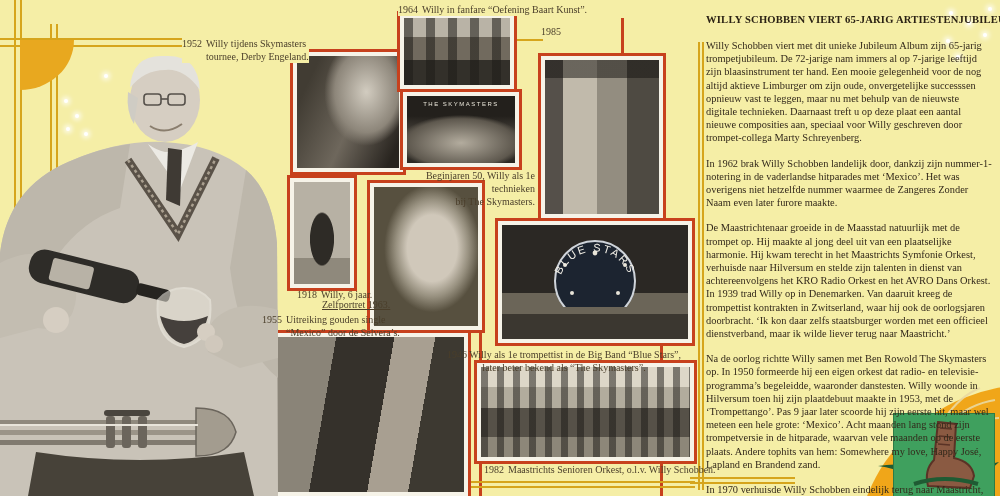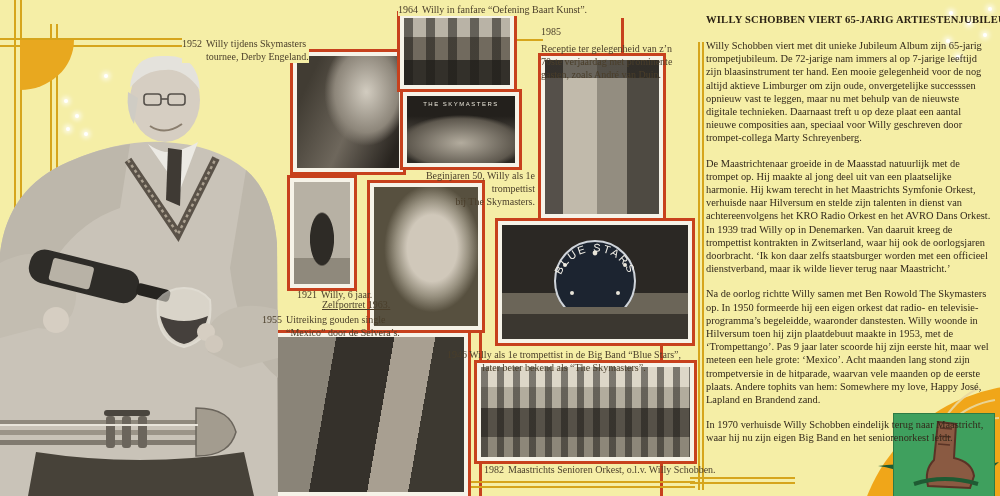--- a/index.html
+++ b/index.html
@@ -148,32 +148,29 @@
 
 <div class="cap" style="left:398px;top:3px;">
   <span>1964</span>
   <span class="t">Willy in fanfare “Oefening Baart Kunst”.</span>
 </div>
 <div class="cap" style="left:182px;top:37px;">
   <span>1952</span>
   <span class="t">Willy tijdens Skymasters
 tournee, Derby Engeland.</span>
 </div>
-<div class="cap" style="left:541px;top:25px;background:none;flex-direction:column;">
+<div class="cap" style="left:541px;top:25px;background:none;">
   <span>1985</span>
-  <span class="t">Receptie ter gelegenheid van z’n
-70ste verjaardag met prominente
-gasten, zoals André van Duin.</span>
 </div>
 <div class="cap" style="left:385px;top:169px;width:150px;background:none;">
-  <span class="cap-plain" style="width:100%;text-align:right;">Beginjaren 50, Willy als 1e trompettist
+  <span class="cap-plain" style="width:100%;text-align:right;">Beginjaren 50, Willy als 1e technieken
 bij The Skymasters.</span>
 </div>
 <div class="cap" style="left:297px;top:288px;background:none;">
-  <span>1921</span>
+  <span>1918</span>
   <span class="t">Willy, 6 jaar.</span>
 </div>
 <div class="cap" style="left:322px;top:298px;background:none;text-decoration:underline;">
   <span class="cap-plain">Zelfportret 1963.</span>
 </div>
 <div class="cap" style="left:262px;top:313px;background:none;">
   <span>1955</span>
   <span class="t">Uitreiking gouden single
 “Mexico” door de Selvera’s.</span>
 </div>
@@ -232,17 +229,18 @@
     <rect x="104" y="362" width="46" height="6" rx="3" fill="#4A453E"></rect>
     <rect x="0" y="376" width="198" height="2" fill="#E8E4DA"></rect>
   </g>
 
   <path d="M36 404 Q140 420 244 404 L254 448 L28 448 Z" fill="#474239"></path>
 </svg>
 
 <div class="article">
   <h1>WILLY SCHOBBEN VIERT 65-JARIG ARTIESTENJUBILEUM</h1>
   <p>Willy Schobben viert met dit unieke Jubileum Album zijn 65-jarig trompetjubileum. De 72-jarige nam immers al op 7-jarige leeftijd zijn blaasinstrument ter hand. Een mooie gelegenheid voor de nog altijd aktieve Limburger om zijn oude, onvergetelijke successsen opnieuw vast te leggen, maar nu met behulp van de nieuwste digitale technieken. Daarnaast treft u op deze plaat een aantal nieuwe composities aan, speciaal voor Willy geschreven door trompet-collega Marty Schreyenberg.</p>
+  <p>In 1962 brak Willy Schobben landelijk door, dankzij zijn nummer-1-notering in de vaderlandse hitparades met ‘Mexico’. Het was overigens niet hetzelfde nummer waarmee de Zangeres Zonder Naam even later furore maakte.</p>
   <p>De Maastrichtenaar groeide in de Maasstad natuurlijk met de trompet op. Hij maakte al jong deel uit van een plaatselijke harmonie. Hij kwam terecht in het Maastrichts Symfonie Orkest, verhuisde naar Hilversum en stelde zijn talenten in dienst van achtereenvolgens het KRO Radio Orkest en het AVRO Dans Orkest. In 1939 trad Willy op in Denemarken. Van daaruit kreeg de trompettist kontrakten in Zwitserland, waar hij ook de oorlogsjaren doorbracht. ‘Ik kon daar zelfs staatsburger worden met een officieel dienstverband, maar ik wilde liever terug naar Maastricht.’</p>
   <p>Na de oorlog richtte Willy samen met Ben Rowold The Skymasters op. In 1950 formeerde hij een eigen orkest dat radio- en televisie-programma’s begeleidde, waaronder danstesten. Willy woonde in Hilversum toen hij zijn plaatdebuut maakte in 1953, met de ‘Trompettango’. Pas 9 jaar later scoorde hij zijn eerste hit, maar wel meteen een hele grote: ‘Mexico’. Acht maanden lang stond zijn trompetversie in de hitparade, waarvan vele maanden op de eerste plaats. Andere tophits van hem: Somewhere my love, Happy José, Lapland en Brandend zand.</p>
   <p>In 1970 verhuisde Willy Schobben eindelijk terug naar Maastricht, waar hij nu zijn eigen Big Band en het seniorenorkest leidt.</p>
 
 </div>
 
 </body></html>

